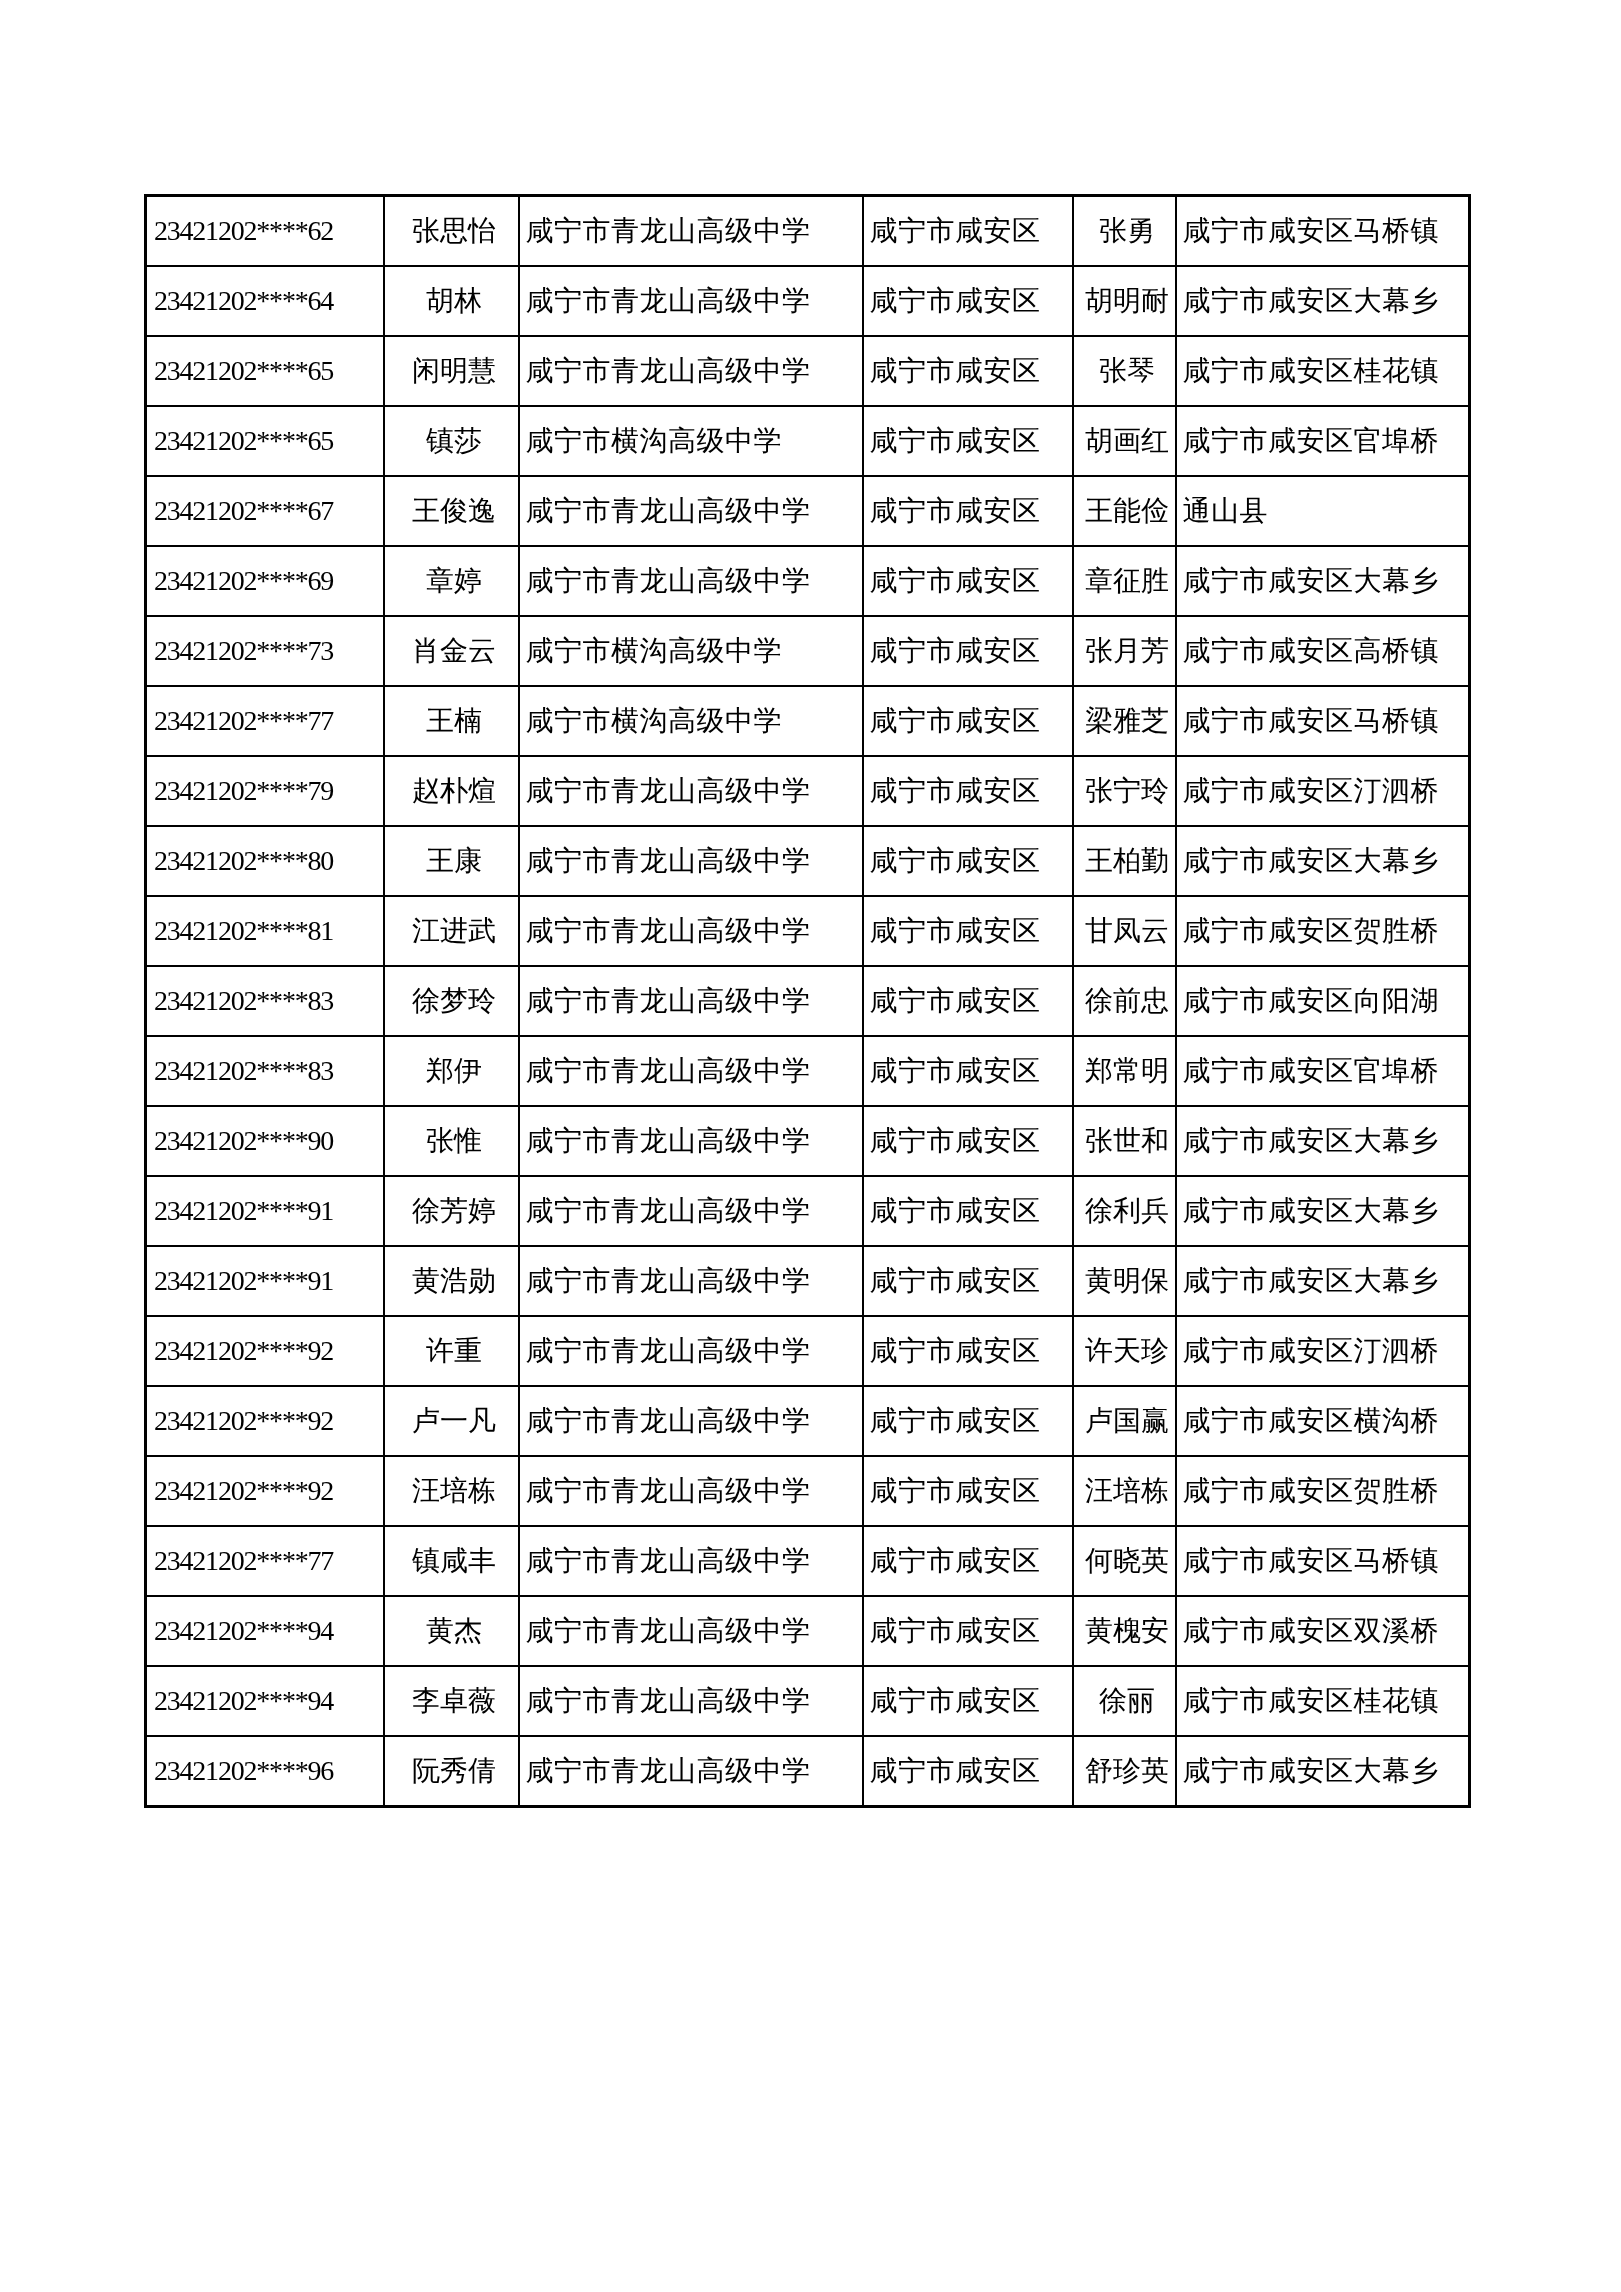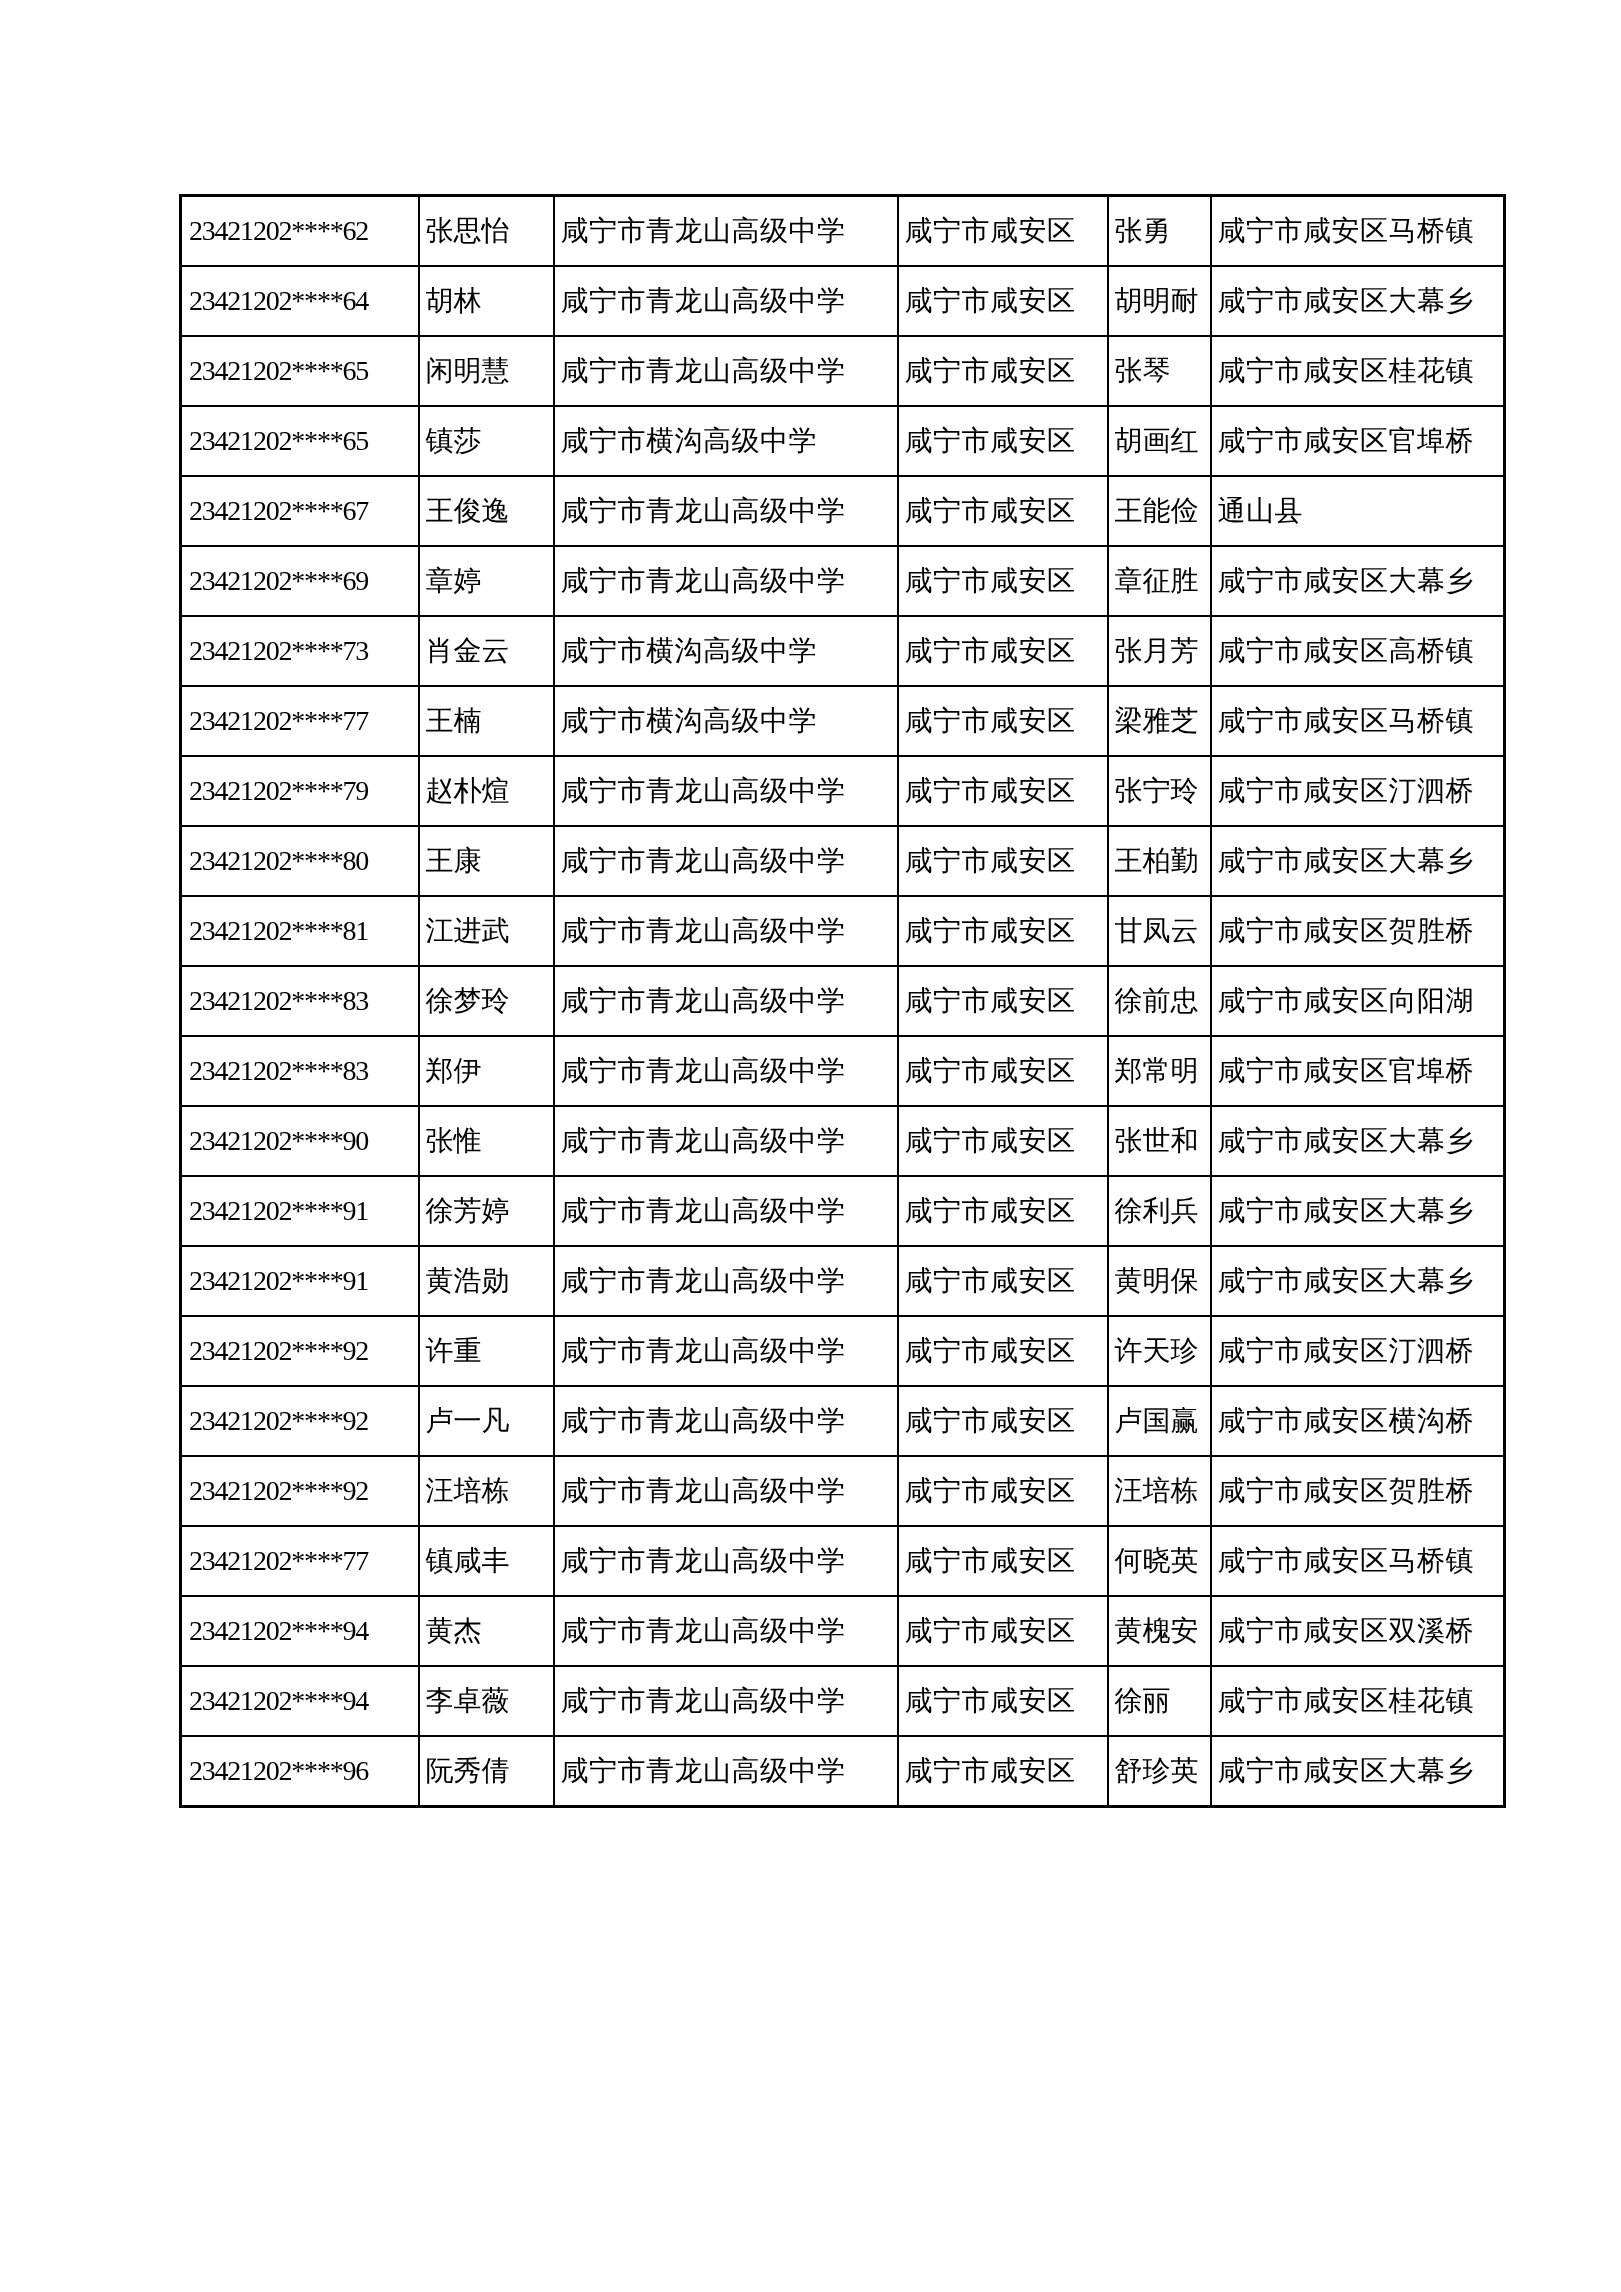--- a/index.html
+++ b/index.html
@@ -15,41 +15,41 @@
       font-family: "DejaVu Serif", "Liberation Serif", serif;
       color: #000000;
     }
     .page-table {
       position: absolute;
       left: 144px;
       top: 194px;
       border-collapse: collapse;
       table-layout: fixed;
       border: 3.9px solid #000000;
-      margin-left: 35px;
     }
     .page-table td {
       border: 2.9px solid #000000;
       height: 68px;
       padding: 0 0 0 5.9px;
       vertical-align: middle;
       white-space: nowrap;
       overflow: hidden;
       font-size: 28px;
       line-height: 1;
     }
     .page-table td.c-id {
       font-family: "Liberation Serif", "DejaVu Serif", serif;
       font-size: 28px;
       letter-spacing: -1.2px;
       padding-left: 6.9px;
     }
     .page-table td.c-name,
     .page-table td.c-parent {
       letter-spacing: 0px;
+      text-align: center;
     }
     .page-table td.c-school,
     .page-table td.c-region,
     .page-table td.c-address {
       letter-spacing: 0.5px;
     }
     col.w-id { width: 238px; }
     col.w-name { width: 135px; }
     col.w-school { width: 344px; }
     col.w-region { width: 210px; }

